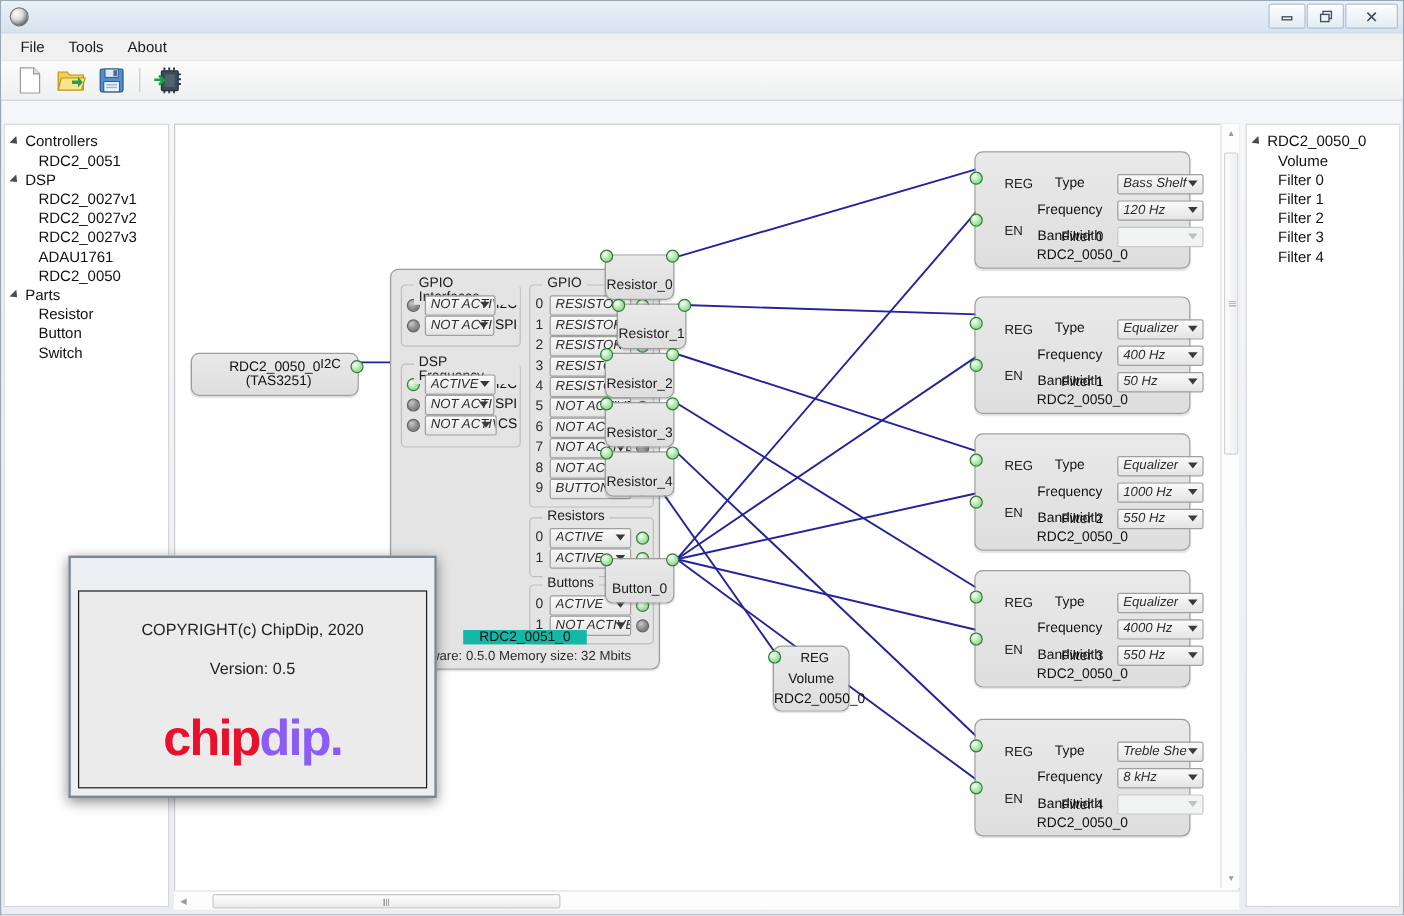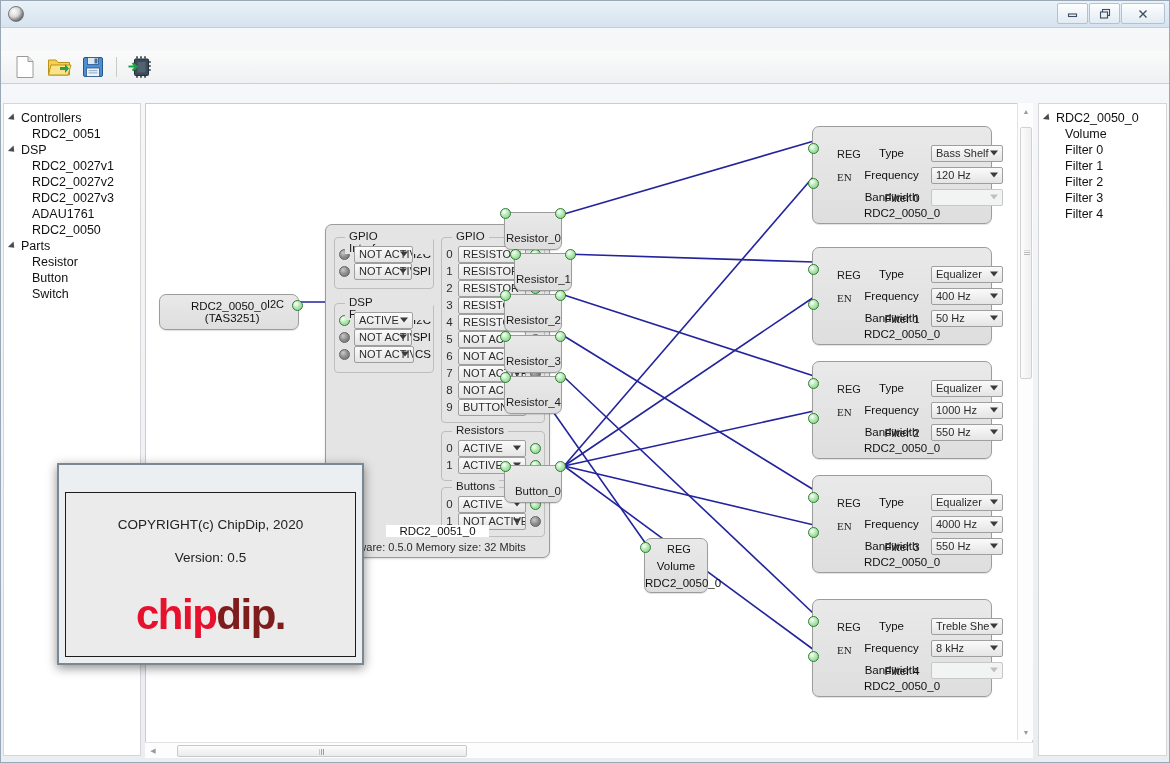--- a/index.html
+++ b/index.html
@@ -109,21 +109,21 @@
   .node {
     position:absolute; background:linear-gradient(#e9e9e9,#dedede);
     border:1px solid #9c9c9c; border-radius:7px;
     box-shadow:0 1px 1px rgba(0,0,0,.12);
   }
   .port {
     position:absolute; width:11px; height:11px; border-radius:50%;
     border:1px solid #2e7d32;
     background:radial-gradient(circle at 35% 32%, #ffffff 0%, #b4e8b4 45%, #72cf72 100%);
   }
-  .nlabel { position:absolute; width:100%; text-align:right; font-size:11.5px; color:#1c1c1c; }
+  .nlabel { position:absolute; width:100%; text-align:center; font-size:11.5px; color:#1c1c1c; }
 
   
   .part { width:58px; height:38px; }
   .part .nlabel { bottom:5px; }
   .part .p-l { left:-5px; top:-5px; }
   .part .p-r { right:-5px; top:-5px; }
 
   
   #dsp-node { left:13px; top:190px; width:140px; height:36px; }
   #dsp-node .i2c { position:absolute; right:14px; top:3px; font-size:11px; }
@@ -131,33 +131,33 @@
 
   
   #vol-node { width:64px; height:55px; }
   #vol-node .reg { position:absolute; left:22px; top:4px; font-size:11px; }
   #vol-node .t1 { position:absolute; left:0; right:0; top:21px; text-align:center; font-size:11.5px; }
   #vol-node .t2 { position:absolute; left:0; right:0; bottom:3px; text-align:center; font-size:11.5px; }
 
   
   .filt { width:180px; height:98px; }
   .filt .reg, .filt .en { position:absolute; left:24px; font-size:11px; color:#1c1c1c; }
-  .filt .reg { top:21px; } .filt .en { top:44px;font-family:Liberation Serif, serif; }
+  .filt .reg { top:21px; } .filt .en { top:60px; }
   .filt .rows { position:absolute; left:46px; top:15px; }
   .filt .row { display:flex; align-items:center; height:22px; }
   .filt .row .lab { width:72px; text-align:center; padding-right:7px; font-size:11.5px; }
   .filt .f1 { position:absolute; left:0; right:0; bottom:19px; text-align:center; font-size:11.5px; }
   .filt .f2 { position:absolute; left:0; right:0; bottom:4px; text-align:center; font-size:11.5px; }
 
   
   .combo {
     width:68px; height:17px; border:1px solid #9f9f9f; border-radius:2px;
     background:linear-gradient(#fbfbfb,#e4e4e4);
     display:flex; align-items:center; position:relative; font-size:11px; color:#2b2b2b;
-    padding-left:4px; overflow:hidden; white-space:nowrap;
+    padding-left:4px; overflow:hidden; white-space:nowrap;font-style:italic;
   }
   .combo .arr {
     position:absolute; right:4px; top:50%; transform:translateY(-50%);
     width:0;height:0;border-left:4px solid transparent;border-right:4px solid transparent;border-top:5px solid #3a3a3a;
   }
   .combo.dis { background:#f2f4f4; color:#b8b8b8; border-color:#c7c7c7; }
   .combo.dis .arr { border-top-color:#c0c0c0; }
   .combo.w72 { width:72px; }
 
   
@@ -172,21 +172,21 @@
   }
   .grow { display:flex; align-items:center; height:16px; margin-bottom:1px; }
   .grow .idx { width:11px; text-align:center; font-size:11.5px; color:#2b2b2b; }
   .grow .dot { width:11px; height:11px; border-radius:50%; flex:none; }
   .dot.on { border:1px solid #2e7d32; background:radial-gradient(circle at 35% 32%, #fff 0%, #b4e8b4 45%, #72cf72 100%); }
   .dot.off { border:1px solid #636363; background:radial-gradient(circle at 35% 32%, #c9c9c9 0%, #8e8e8e 50%, #6a6a6a 100%); }
   .grow .side { width:22px; text-align:right; font-size:11.5px; padding-right:2px; }
   #gpio-status {
     position:absolute; left:0; right:0; bottom:20px; text-align:center; font-size:11.5px;
   }
-  #gpio-status span { background:#ffffff; padding:0 13px; }
+  #gpio-status span { background:#14b8a6; padding:0 13px; }
   #gpio-foot { position:absolute; left:0; right:0; bottom:4px; text-align:center; font-size:11px; color:#2b2b2b; }
 
   
   #about {
     position:absolute; left:56px; top:462px; width:307px; height:202px;
     background:#eceff1; border:2px solid #7a8894;
     box-shadow:0 3px 10px rgba(0,0,0,.45);
   }
   #about-title {
     height:21px; background:linear-gradient(#eaf2fa,#d9e6f2);
@@ -200,21 +200,21 @@
     display:flex; align-items:center; justify-content:center;
   }
   #about-body {
     position:absolute; left:6px; top:27px; right:6px; bottom:6px;
     background:#ebebeb; border:1px solid #1c1c1c;
     display:flex; flex-direction:column; align-items:center;
   }
   #about-copy { margin-top:24px; font-size:13.5px; color:#222; }
   #about-ver { margin-top:18px; font-size:13.5px; color:#222; }
   #about-logo { margin-top:26px; font-size:42px; font-weight:bold; letter-spacing:-1.5px; }
-  #about-logo .a { color:#e8112d; } #about-logo .b { color:#7f1d1d; }
+  #about-logo .a { color:#e8112d; } #about-logo .b { color:#8b5cf6; }
 
   .clip { overflow:hidden; text-overflow:clip; }
 </style>
 </head>
 <body>
 
 <div id="window">
 
   <div id="titlebar">
     <div id="app-icon"></div>
@@ -231,20 +231,25 @@
           </svg>
       </div>
       <div class="winbtn close">
         <svg width="12" height="12" viewBox="0 0 12 12">
             <path d="M2.5 2.5 L9.5 9.5 M9.5 2.5 L2.5 9.5" stroke="#3b4d5e" stroke-width="1.4"></path>
           </svg>
       </div>
     </div>
   </div>
 
+  <div id="menubar">
+    <div class="menu-item">File</div>
+    <div class="menu-item">Tools</div>
+    <div class="menu-item">About</div>
+  </div>
 
   <div id="toolbar">
     <div class="tb">
       <svg width="22" height="24" viewBox="0 0 22 24">
         <path d="M3 1.5 H14 L19 6.5 V22.5 H3 Z" fill="#ffffff" stroke="#9a9a9a" stroke-width="1"></path>
         <path d="M14 1.5 V6.5 H19" fill="#e4e4e4" stroke="#9a9a9a" stroke-width="1"></path>
       </svg>
     </div>
     <div class="tb">
       <svg width="25" height="22" viewBox="0 0 25 22">

